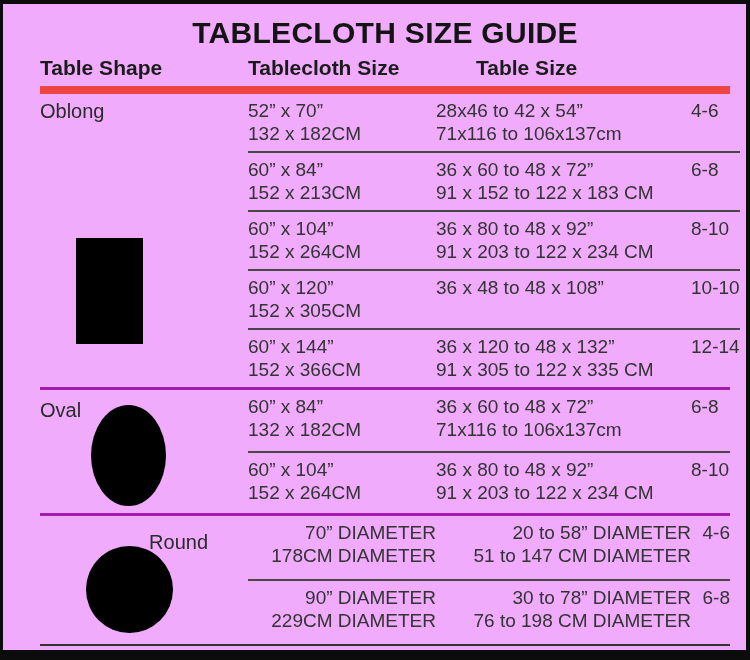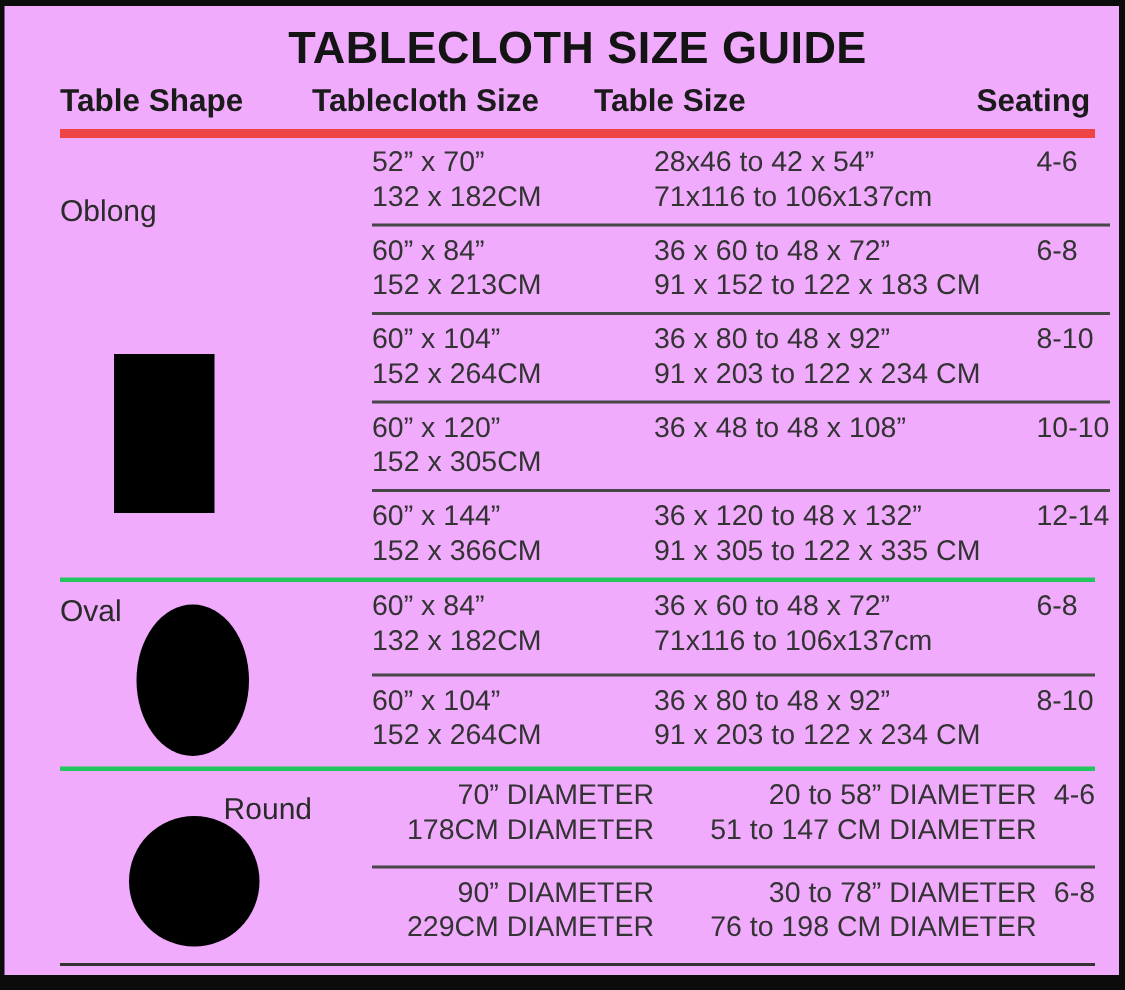--- a/index.html
+++ b/index.html
@@ -27,42 +27,43 @@
   }
 
   .header-row {
     display: grid;
     grid-template-columns: 168px 188px 255px 1fr;
     align-items: end;
     font-size: 21px;
     font-weight: 700;
     color: #1b1b1b;
     padding-bottom: 5px;
-    border-bottom: 6px solid #ef4444;
+    border-bottom: 8px solid #ef4444;
     line-height: 26px;
+    gap: 40px;
   }
 
   .section { display: flex; box-sizing: border-box; }
-  .section + .section { border-top: 3px solid #22c55e; }
+  .section + .section { border-top: 3px solid #a21caf; }
   .section-oblong { min-height: 283px; }
   .section-oval   { min-height: 126px; }
   .section-round  { min-height: 131px; text-align: right; }
 
   .shape-cell {
     width: 168px;
     box-sizing: border-box;
     position: relative;
     flex: none;
   }
   .shape-label {
     font-size: 20px;
     line-height: 23px;
     color: #2a2a2a;
   }
-  .section-oblong .shape-label { padding-top: 6px; margin-top: 32px; }
+  .section-oblong .shape-label { padding-top: 6px; }
   .section-oval   .shape-label { padding-top: 9px; }
   .section-round  .shape-label { padding-top: 15px; }
 
   .shape { position: absolute; background: #000; }
   .shape-rect    { left: 36px; top: 144px; width: 67px; height: 106px; }
   .shape-ellipse { left: 51px; top: 15px;  width: 75px; height: 101px; border-radius: 50%; }
   .shape-circle  { left: 46px; top: 30px;  width: 87px; height: 87px;  border-radius: 50%; }
 
   .rows { flex: 1; display: flex; flex-direction: column; margin-left: 40px; }
   .row {

